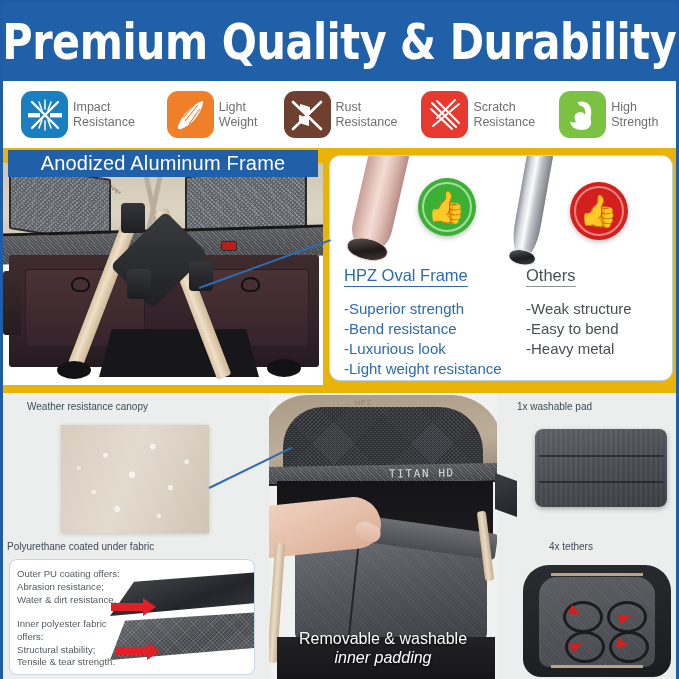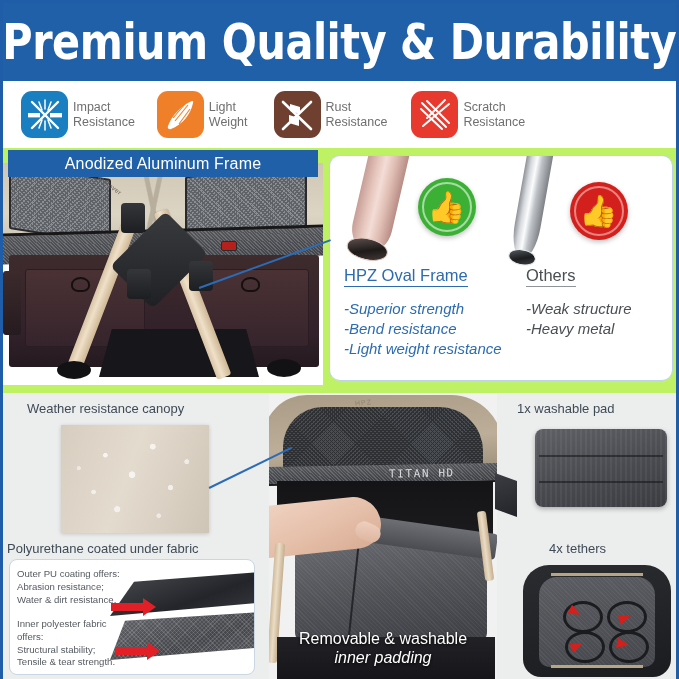--- a/index.html
+++ b/index.html
@@ -3,21 +3,21 @@
 <meta charset="utf-8">
 <style>
   html,body{margin:0;padding:0;}
   body{
     width:679px;height:679px;overflow:hidden;
     font-family:"Liberation Sans",sans-serif;
     background:#ffffff;
     position:relative;
   }
   #root{position:absolute;inset:0;width:679px;height:679px;
-        border:3px solid #1f5da8;box-sizing:border-box;background:#bef264;}
+        border:3px solid #1f5da8;box-sizing:border-box;background:#eab308;}
 
   
   .header{
     position:absolute;left:0;top:0;width:100%;height:78px;
     background:#2060a8;box-sizing:border-box;
     display:flex;align-items:center;justify-content:center;
   }
   .header h1{
     margin:0;color:#ffffff;
     font-size:50px;line-height:1;
@@ -31,21 +31,21 @@
   .features{
     position:absolute;left:0;top:78px;width:100%;height:67px;
     display:flex;align-items:center;
     background:#ffffff;
   }
   .feature{
     display:flex;align-items:center;gap:5px;
     flex:0 0 auto;
   }
   .feature:nth-child(1){margin-left:18px;}
-  .feature:nth-child(2){margin-left:22px;}
+  .feature:nth-child(2){margin-left:32px;}
   .feature:nth-child(3){margin-left:26px;}
   .feature:nth-child(4){margin-left:24px;}
   .feature:nth-child(5){margin-left:24px;}
 
   .fbadge{
     width:47px;height:47px;border-radius:11px;
     position:relative;flex:0 0 auto;
     display:flex;align-items:center;justify-content:center;
   }
   .fbadge svg{display:block;}
@@ -56,21 +56,21 @@
   .flabel .l2{display:block;}
 
   
   .ribbon{
     position:absolute;left:5px;top:147px;width:310px;height:27px;
     background:#2060a8;
     display:flex;align-items:center;justify-content:center;
     z-index:6;
   }
   .ribbon span{
-    color:#ffffff;font-size:16px;letter-spacing:.2px;white-space:nowrap;text-align:center;
+    color:#ffffff;font-size:20px;letter-spacing:.2px;white-space:nowrap;text-align:center;
   }
 
   
   .strollerPhoto{
     position:absolute;left:0;top:160px;width:320px;height:222px;
     overflow:hidden;background:#fff;
   }
   .sp-canopy{
     position:absolute;left:-4px;top:0;width:330px;height:92px;
     background:
@@ -228,33 +228,33 @@
   .cmpCol.c1{left:14px;width:176px;}
   .cmpCol.c2{left:196px;width:146px;}
   .cmpHead{
     font-size:16.5px;color:#3f4448;
     border-bottom:1.4px solid;display:inline-block;
     padding-bottom:1px;margin-bottom:12px;
   }
   .cmpCol.c1 .cmpHead{color:#2c6bb0;border-color:#2c6bb0;}
   .cmpCol.c2 .cmpHead{color:#4a4f53;border-color:#8f9499;}
   .cmpList{list-style:none;margin:0;padding:0;}
-  .cmpList li{font-size:15px;line-height:1.33;white-space:nowrap;font-style:italic;}
+  .cmpList li{font-size:15px;line-height:1.33;white-space:nowrap;}
   .cmpCol.c1 .cmpList li{color:#2c6bb0;}
   .cmpCol.c2 .cmpList li{color:#4a4f53;}
 
   
   .bottom{
     position:absolute;left:0;top:390px;width:100%;height:286px;
     background:#eceded;
   }
 
   
   .bl-title{
-    position:absolute;color:#3f4b57;font-size:13px;white-space:nowrap;
+    position:absolute;color:#3f4b57;font-size:10px;white-space:nowrap;
   }
   .t-canopy{left:24px;top:398px;}
   .t-pu{left:4px;top:538px;}
 
   .canopySwatch{
     position:absolute;left:58px;top:422px;width:148px;height:108px;
     background:
       radial-gradient(circle at 30% 28%,rgba(255,255,255,.75) 0 2px,transparent 2.6px),
       radial-gradient(circle at 62% 20%,rgba(255,255,255,.7) 0 2.6px,transparent 3.2px),
       radial-gradient(circle at 48% 46%,rgba(255,255,255,.7) 0 3px,transparent 3.6px),
@@ -538,20 +538,33 @@
             <line x1="30" y1="5" x2="12" y2="23"></line>
           </g>
         </svg>
       </div>
       <div class="flabel">
         <span>Scratch</span>
         <span class="l2">Resistance</span>
       </div>
     </div>
 
+    <div class="feature">
+      <div class="fbadge" style="background:#7cc242">
+        <svg width="40" height="40" viewBox="0 0 40 40" aria-hidden="true">
+          <path d="M15 7 C21 5 27 8 28 14 C29 19 27 22 28 26 C29 31 25 35 19 35 C13 35 8 32 7 27
+                   C9 27 11 28 13 27 C11 24 11 20 14 18 C17 16 21 17 22 20 C23 16 22 12 18 11
+                   C16 10.5 15 9 15 7 Z" fill="#fff"></path>
+        </svg>
+      </div>
+      <div class="flabel">
+        <span>High</span>
+        <span class="l2">Strength</span>
+      </div>
+    </div>
   </div>
 
   <div class="strollerPhoto">
     <div class="sp-canopy"></div>
     <div class="sp-mesh-l"></div>
     <div class="sp-mesh-r"></div>
     <div class="sp-brand">HPZ Pet Rover</div>
     <div class="sp-greyband"></div>
     <div class="sp-body">
       <div class="sp-pocket a"></div>
@@ -594,27 +607,29 @@
         <span class="thumbGlyph dn">👎</span>
       </div>
     </div>
 
     <div class="cmpCols">
       <div class="cmpCol c1">
         <div class="cmpHead">HPZ Oval Frame</div>
         <ul class="cmpList">
           <li>-Superior strength</li>
           <li>-Bend resistance</li>
+          <li>-Luxurious look</li>
           <li>-Light weight resistance</li>
         </ul>
       </div>
       <div class="cmpCol c2">
         <div class="cmpHead">Others</div>
         <ul class="cmpList">
           <li>-Weak structure</li>
+          <li>-Easy to bend</li>
           <li>-Heavy metal</li>
         </ul>
       </div>
     </div>
   </div>
 
   <div class="bottom"></div>
 
   <div class="bl-title t-canopy">Weather resistance canopy</div>
   <div class="canopySwatch"></div>

